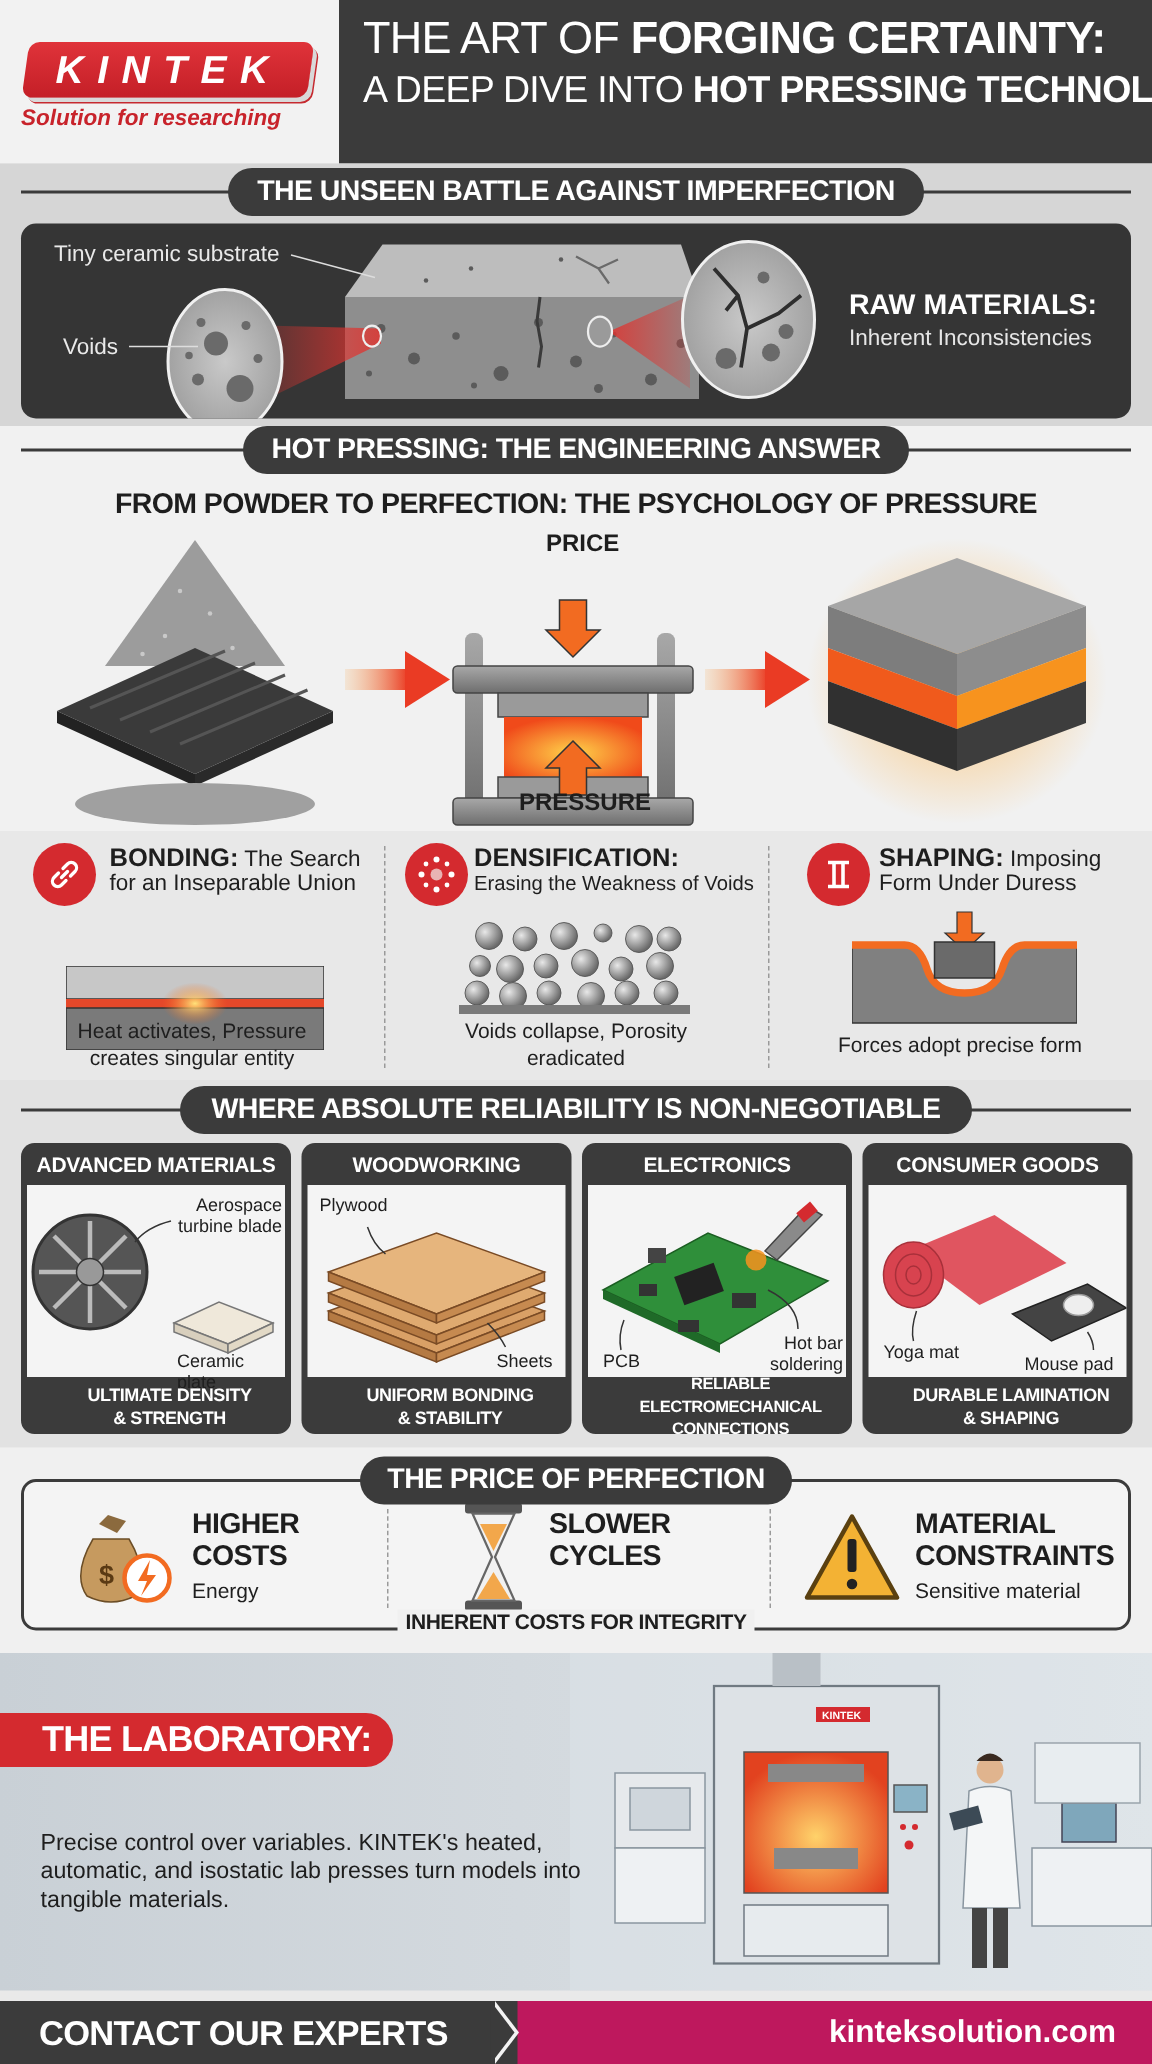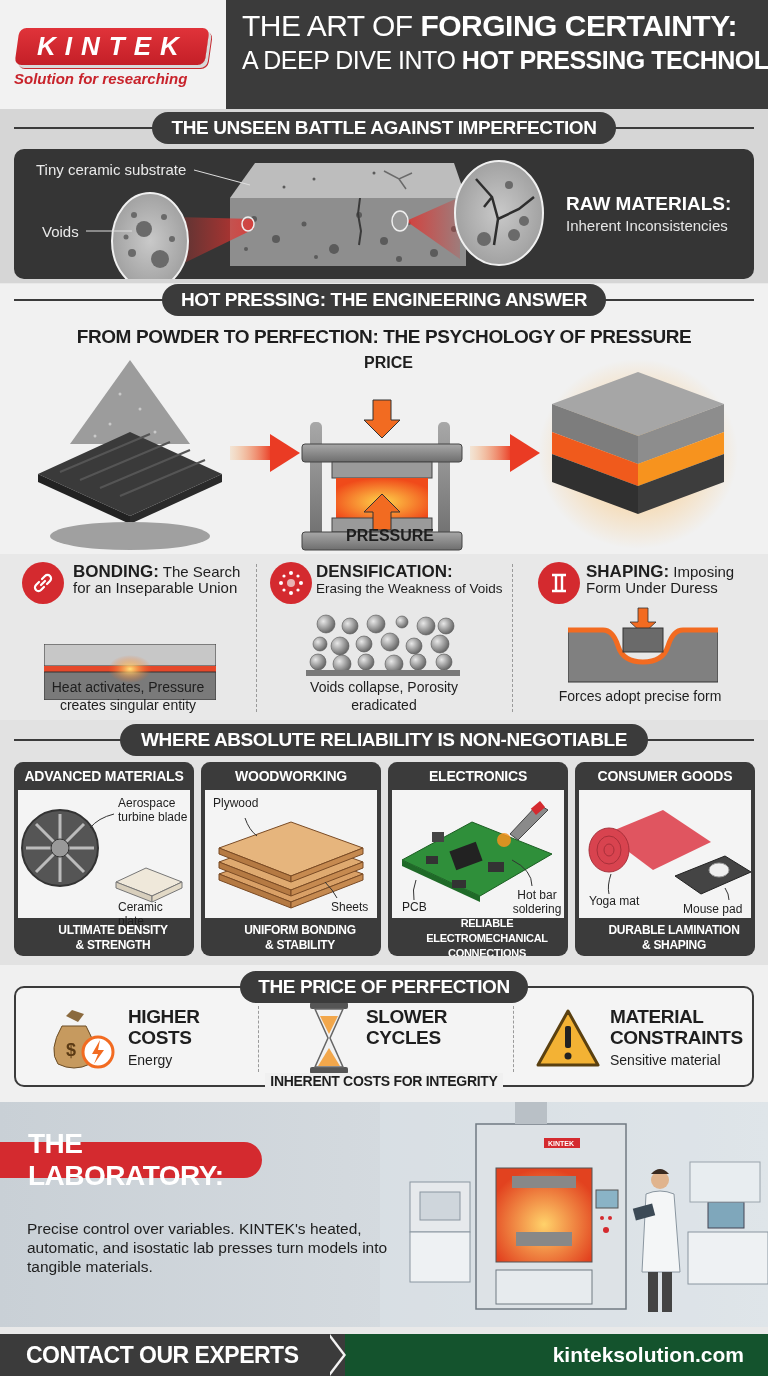--- a/index.html
+++ b/index.html
@@ -17,21 +17,21 @@
   .t-thin { font-weight: 400; }
   .t-bold { font-weight: 700; }
   #title-line2 { font-size: 25px; line-height: 32px; }
 
   
   .pill-row { position: absolute; left: 0; width: 768px; height: 32px; }
   .pill-row .rule { position: absolute; left: 14px; right: 14px; top: 15px; height: 2px; background: #3b3b3b; }
   .pill { position: absolute; top: 0; height: 32px; background: #3b3b3b; color: #fff; border-radius: 16px; font-weight: 700; font-size: 19px; display:flex; align-items:center; justify-content:center; white-space: nowrap; letter-spacing: -0.4px; }
 
   
-  #sec1 { position: absolute; left: 0; top: 109px; width: 768px; height: 174px; background: #d6d6d6; }
+  #sec1 { position: absolute; left: 0; top: 109px; width: 768px; height: 207px; background: #d6d6d6; }
   #sec1-card { position: absolute; left: 14px; top: 40px; width: 740px; height: 130px; background: #353535; border-radius: 10px; }
   .anno { color: #e9e9e9; font-size: 15px; font-weight: 400; }
   #raw-title { position: absolute; left: 552px; top: 44px; color: #fff; font-weight: 700; font-size: 19px; }
   #raw-sub { position: absolute; left: 552px; top: 68px; color: #e6e6e6; font-size: 15px; }
 
   
   #sec2 { position: absolute; left: 0; top: 284px; width: 768px; height: 270px; background: #f1f1f1; }
   #sec2-sub { position: absolute; left: 0; top: 42px; width: 768px; text-align:center; font-weight: 700; font-size: 19px; color: #1e1e1e; letter-spacing: -0.4px; }
   .proc-label { position: absolute; font-weight: 700; font-size: 16px; color: #1e1e1e; }
 
@@ -54,28 +54,28 @@
 
   
   #sec5 { position: absolute; left: 0; top: 965px; width: 768px; height: 137px; background: #f0f0f0; }
   #price-box { position: absolute; left: 14px; top: 21px; width: 740px; height: 101px; border: 2px solid #3b3b3b; border-radius: 10px; background: #f4f4f4; }
   .cost-title { position: absolute; font-weight: 700; font-size: 19px; line-height: 21px; color: #1e1e1e; letter-spacing: -0.4px; }
   .cost-sub { position: absolute; font-size: 14px; color: #1e1e1e; }
   #price-foot { position: absolute; left: 265px; top: 108px; width: 238px; background: #f0f0f0; text-align: center; font-weight: 700; font-size: 14px; letter-spacing: -0.3px; }
 
   
   #sec6 { position: absolute; left: 0; top: 1102px; width: 768px; height: 225px; background: linear-gradient(90deg, #c9d0d6 0%, #d3d9de 45%, #dfe4e8 100%); overflow: hidden; }
-  #lab-pill { position: absolute; left: 0; top: 40px; width: 262px; height: 36px; background: #d42a2f; border-radius: 0 18px 18px 0; color: #fff; font-weight: 700; font-size: 28px; padding-left: 28px; display:flex; align-items:center; letter-spacing: -0.5px; }
+  #lab-pill { position: absolute; left: 0; top: 40px; width: 262px; height: 36px; background: #d42a2f; border-radius: 0 18px 18px 0; color: #fff; font-weight: 700; font-size: 24px; padding-left: 28px; display:flex; align-items:center; letter-spacing: -0.5px; }
   #lab-sub { position: absolute; left: 27px; top: 82px; font-weight: 700; font-size: 21px; color: #111; letter-spacing: -0.5px; }
   #lab-desc { position: absolute; left: 27px; top: 117px; width: 380px; font-size: 15.5px; line-height: 19px; color: #1e1e1e; }
 
   
   #footer { position: absolute; left: 0; top: 1334px; width: 768px; height: 42px; }
   #cta { position: absolute; left: 0; top: 0; width: 345px; height: 42px; background: #3b3b3b; color: #fff; font-weight: 700; font-size: 23px; padding-left: 26px; display:flex; align-items:center; letter-spacing: -0.5px; }
-  #site { position: absolute; left: 330px; top: 0; width: 438px; height: 42px; background: #14532d; color: #fff; font-weight: 700; font-size: 21px; display:flex; align-items:center; justify-content:flex-end; padding-right: 24px; }
+  #site { position: absolute; left: 330px; top: 0; width: 438px; height: 42px; background: #be185d; color: #fff; font-weight: 700; font-size: 21px; display:flex; align-items:center; justify-content:flex-end; padding-right: 24px; }
   #footer-chevron { position: absolute; left: 330px; top: 0; width: 0; height: 0; border-top: 21px solid transparent; border-bottom: 21px solid transparent; border-left: 16px solid #f3f3f3; }
   #footer-chevron2 { position: absolute; left: 327px; top: 0; width: 0; height: 0; border-top: 21px solid transparent; border-bottom: 21px solid transparent; border-left: 16px solid #3b3b3b; }
 </style>
 </head>
 <body>
 
 <div id="header">
   <div id="logo-panel">
     <div id="logo-box">
       <span id="logo-text">KINTEK</span>
@@ -367,21 +367,21 @@
             <line x1="8" y1="58" x2="76" y2="58"></line>
             <line x1="18" y1="34" x2="66" y2="82"></line>
             <line x1="66" y1="34" x2="18" y2="82"></line>
           </g>
         <circle cx="42" cy="58" r="9" fill="#999" stroke="#333"></circle>
         <polygon points="98,92 128,78 164,92 134,106" fill="#efe8da" stroke="#777"></polygon>
         <polygon points="98,92 134,106 134,112 98,98" fill="#d8cfbd" stroke="#777"></polygon>
         <polygon points="134,106 164,92 164,98 134,112" fill="#e2d9c6" stroke="#777"></polygon>
         <path d="M72 38 Q80 28 96 24" stroke="#333" fill="none"></path>
       </svg>
-      <div class="app-label" style="left:100px;top:6px;width:70px;">Aerospace turbine blade</div>
+      <div class="app-label" style="left:100px;top:6px;width:70px;text-align:right;">Aerospace turbine blade</div>
       <div class="app-label" style="left:100px;top:110px;">Ceramic plate</div>
     </div>
     <div class="app-foot">ULTIMATE DENSITY
 &amp; STRENGTH</div>
   </div>
 
   <div class="app-card" style="left:201px;">
     <div class="app-head">WOODWORKING</div>
     <div class="app-body">
       <svg class="abs" style="left:0;top:0;" width="172" height="128">
@@ -417,21 +417,21 @@
         <rect x="96" y="72" width="16" height="10" fill="#333"></rect>
         <rect x="60" y="90" width="14" height="8" fill="#333"></rect>
         <rect x="40" y="42" width="12" height="10" fill="#444"></rect>
         <circle cx="112" cy="50" r="7" fill="#f7931e" opacity="0.85"></circle>
         <polygon points="118,44 146,14 156,20 126,50" fill="#8a8a8a" stroke="#444"></polygon>
         <rect x="140" y="14" width="12" height="8" fill="#d42a2f" transform="rotate(-40 146 18)"></rect>
         <path d="M24 90 Q20 100 22 110" stroke="#333" fill="none"></path>
         <path d="M120 70 Q140 80 140 96" stroke="#333" fill="none"></path>
       </svg>
       <div class="app-label" style="left:10px;top:110px;">PCB</div>
-      <div class="app-label" style="left:120px;top:98px;width:50px;text-align:center;">Hot bar soldering</div>
+      <div class="app-label" style="left:120px;top:98px;width:50px;text-align:right;">Hot bar soldering</div>
     </div>
     <div class="app-foot" style="font-size:11px;">RELIABLE ELECTROMECHANICAL
 CONNECTIONS</div>
   </div>
 
   <div class="app-card" style="left:575px;">
     <div class="app-head">CONSUMER GOODS</div>
     <div class="app-body">
       <svg class="abs" style="left:0;top:0;" width="172" height="128">
         <polygon points="26,44 84,20 132,52 74,80" fill="#e05560"></polygon>

